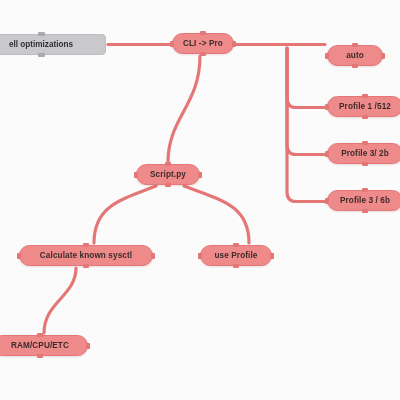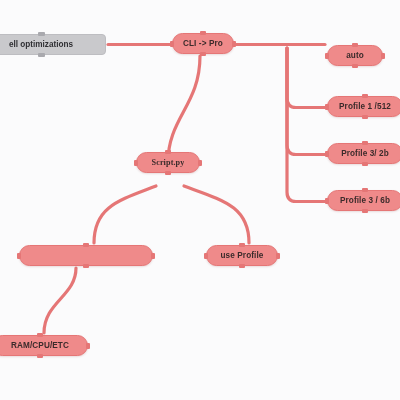--- a/index.html
+++ b/index.html
@@ -148,34 +148,35 @@
         <span class="pill-handle top"></span>
         <span class="pill-handle bottom"></span>
         <span class="pill-handle left"></span>
       </div>
       <div class="node node-pill" style="left: 327px; top: 190px; width: 76px;">
         <span class="node-label">Profile 3 / 6b</span>
         <span class="pill-handle top"></span>
         <span class="pill-handle bottom"></span>
         <span class="pill-handle left"></span>
       </div>
-      <div class="node node-pill" style="left: 136px; top: 152px; width: 64px; font-family: Liberation Serif, serif;">
+      <div class="node node-pill" style="left: 136px; top: 164px; width: 64px;">
         <span class="node-label">Script.py</span>
         <span class="pill-handle top"></span>
         <span class="pill-handle bottom"></span>
         <span class="pill-handle left"></span>
         <span class="pill-handle right"></span>
       </div>
       <div class="node node-pill" style="left: 19px; top: 245px; width: 134px;">
+        <span class="node-label">Calculate known sysctl</span>
         <span class="pill-handle top"></span>
         <span class="pill-handle bottom"></span>
         <span class="pill-handle left"></span>
         <span class="pill-handle right"></span>
       </div>
-      <div class="node node-pill" style="left: 206px; top: 245px; width: 72px;">
+      <div class="node node-pill" style="left: 200px; top: 245px; width: 72px;">
         <span class="node-label">use Profile</span>
         <span class="pill-handle top"></span>
         <span class="pill-handle bottom"></span>
         <span class="pill-handle left"></span>
         <span class="pill-handle right"></span>
       </div>
       <div class="node node-pill" style="left: -8px; top: 335px; width: 96px;">
         <span class="node-label">RAM/CPU/ETC</span>
         <span class="pill-handle top"></span>
         <span class="pill-handle bottom"></span>

